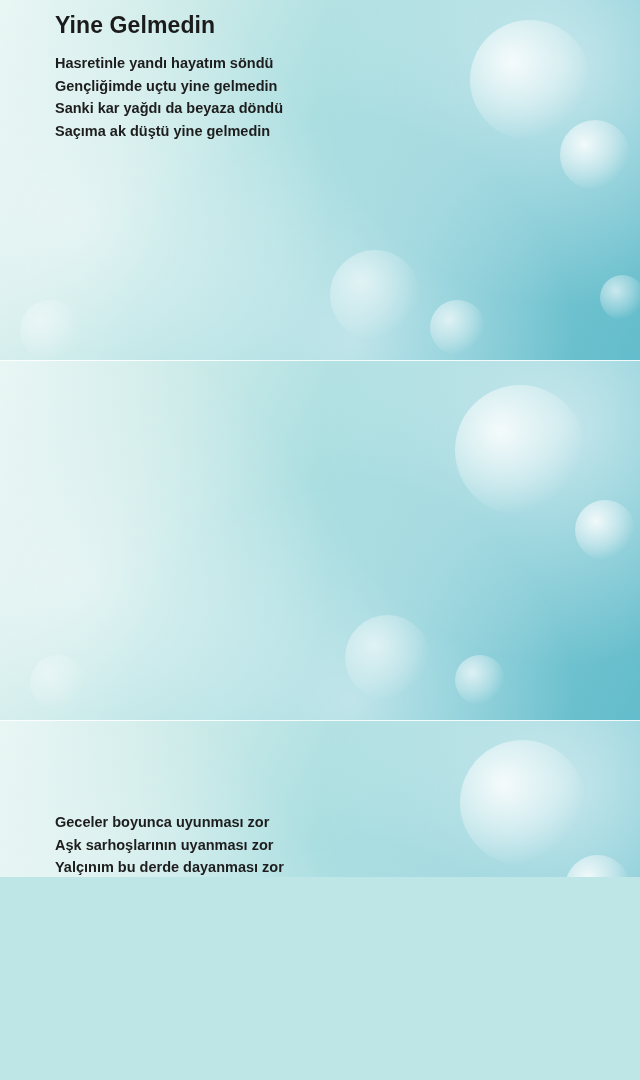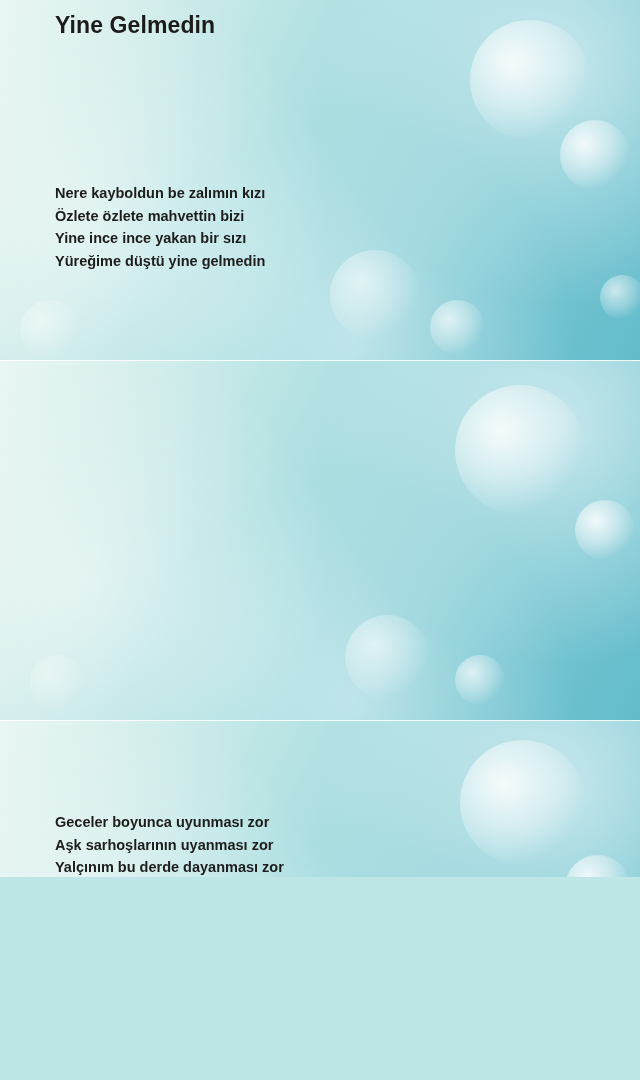--- a/index.html
+++ b/index.html
@@ -126,24 +126,24 @@
     <div class="bokeh" style="left:460px; top:20px; width:125px; height:125px;"></div>
     <div class="bokeh" style="left:565px; top:135px; width:65px; height:65px;"></div>
     <div class="bokeh" style="left:340px; top:215px; width:95px; height:95px; opacity:.7;"></div>
     <div class="bokeh" style="left:450px; top:290px; width:55px; height:55px; opacity:.75;"></div>
     <div class="bokeh" style="left:25px; top:285px; width:60px; height:60px; opacity:.4;"></div>
   </div>
 
   <div class="content">
     <div class="title">Yine Gelmedin</div>
 
-    <div class="stanza s2">Nere kayboldun be zalımın kızı
-Özlete özlete mahvettin bizi
-Yine ince ince yakan bir sızı
-Yüreğime düştü yine gelmedin</div>
+    <div class="stanza s1">Hasretinle yandı hayatım söndü
+Gençliğimde uçtu yine gelmedin
+Sanki kar yağdı da beyaza döndü
+Saçıma ak düştü yine gelmedin</div>
     <div class="stanza s5">Geceler boyunca uyunması zor
 Aşk sarhoşlarının uyanması zor
 Yalçınım bu derde dayanması zor
 Sabır tastım taştı yine gelmedin</div>
 
     <div class="author">Muammer Yalçın</div>
   </div>
 
 </div>
 

